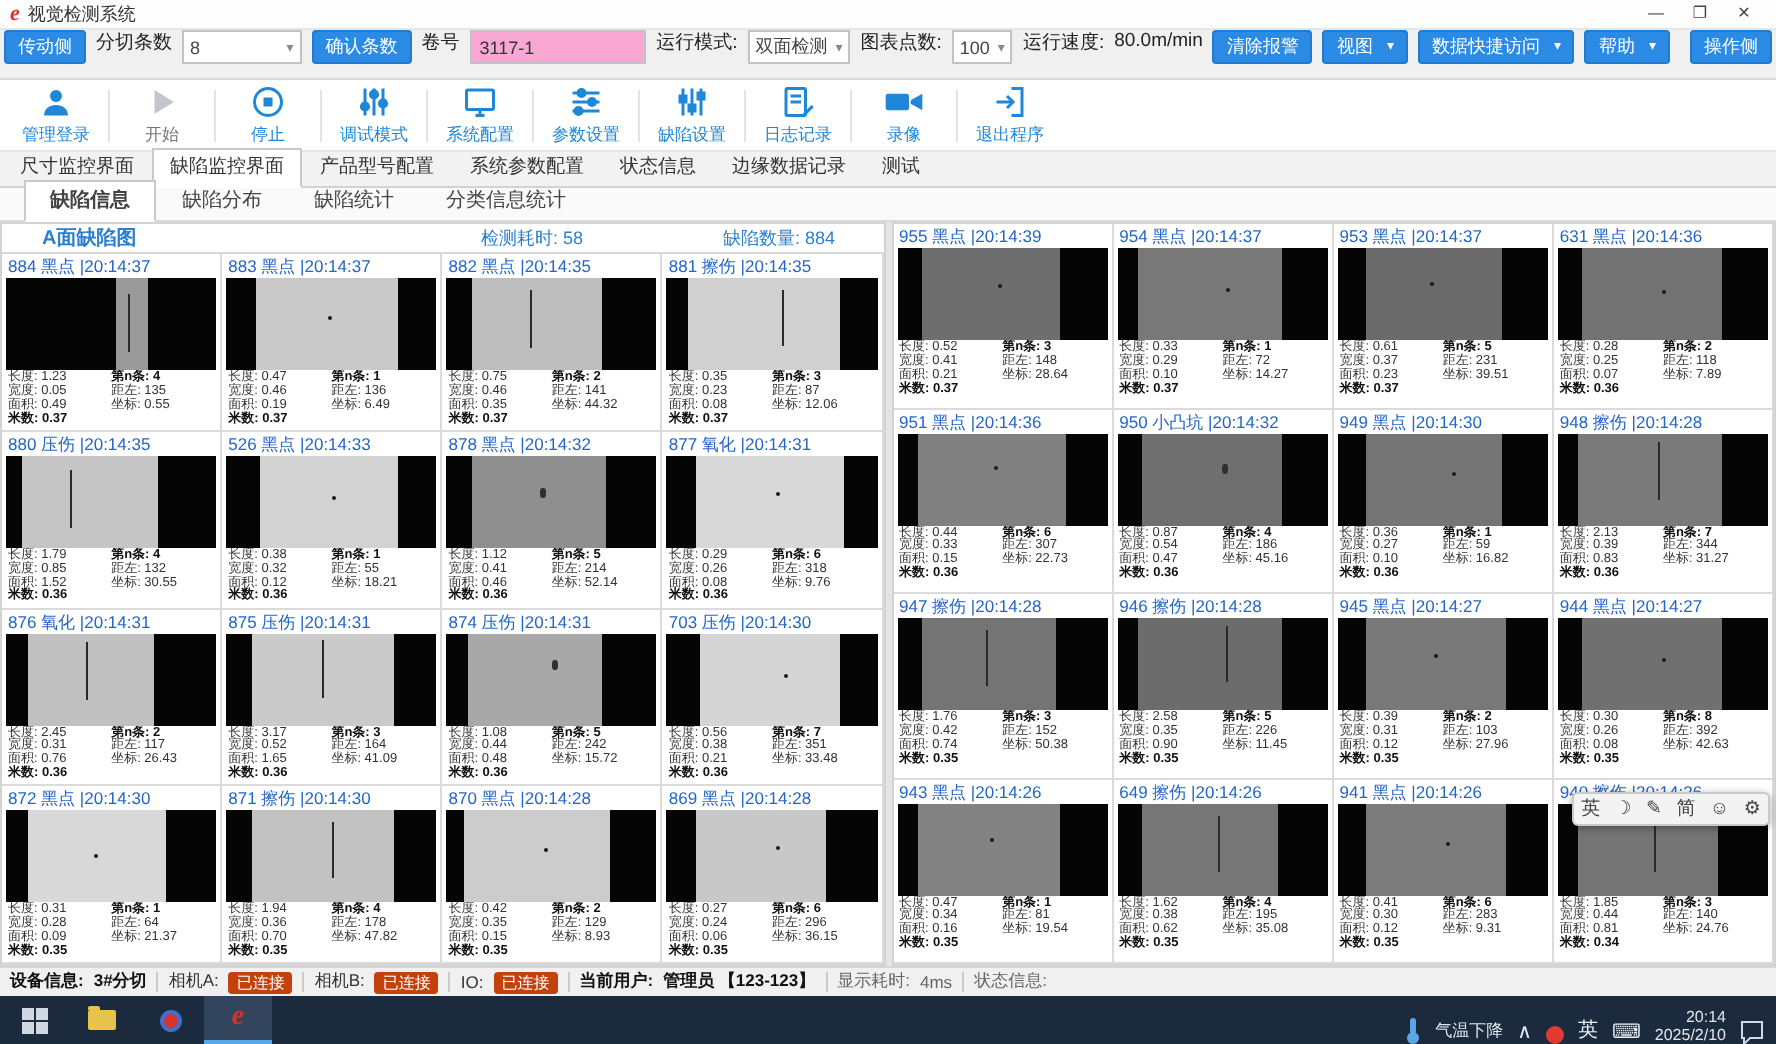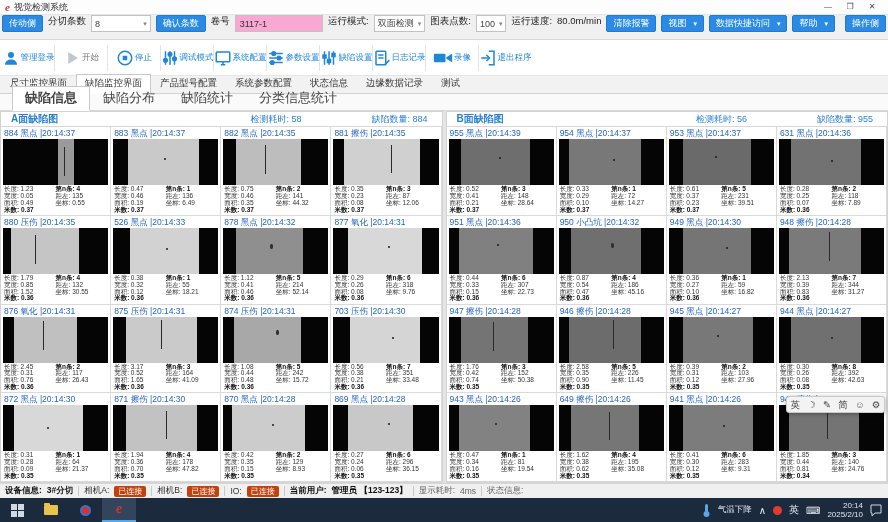--- a/index.html
+++ b/index.html
@@ -19,38 +19,38 @@
   .lbl{font-size:9.5px;color:#222}
   .lbl.b{font-weight:normal}
   .select{background:#fff;border:1px solid #c2c2c2;font-size:9px;height:17px;padding:0 3px;display:inline-flex;align-items:center;justify-content:space-between;color:#444}
   .caret{color:#888;font-size:7px;margin-left:4px}
   .caret.w{color:#fff}
   .input{background:#f9a8d4;border:1px solid #c2c2c2;height:17px;padding:0 4px;font-size:9px;color:#333;display:inline-flex;align-items:center}
   .spacer{flex:1}
 
   
   .actionbar{height:36px;background:#fff;display:flex;align-items:center;border-bottom:1px solid #e6e6e6;flex:0 0 auto;padding-left:2px}
-  .action{width:52px;display:flex;align-items:center;justify-content:center;gap:1px;height:34px}
+  .action{width:52px;display:flex;flex-direction:column;align-items:center;justify-content:center;gap:1px;height:34px}
   .action .ic{height:19px;display:flex;align-items:center;justify-content:center}
   .action .al{font-size:8.5px;color:#1e87d8;white-space:nowrap}
   .action.disabled .al{color:#777}
   .asep{width:1px;height:26px;background:#e4e4e4}
 
   
   .tabs{display:flex;background:#f2f2f2;height:18px;align-items:flex-end;border-bottom:1px solid #d2d2d2;flex:0 0 auto;padding-left:1px}
   .tab{font-size:9.5px;padding:2px 8px 3px;border:1px solid transparent;color:#333;position:relative;top:1px}
   .tab.active{background:#fff;border:1px solid #c9c9c9;border-bottom-color:#fff}
   .subtabs{display:flex;background:#fafafa;height:17px;align-items:flex-end;border-bottom:1px solid #d8d8d8;flex:0 0 auto;padding-left:12px}
-  .subtab{font-size:13px;padding:2px 12px 3px;border:1px solid transparent;color:#444;position:relative;top:1px}
+  .subtab{font-size:10px;padding:2px 12px 3px;border:1px solid transparent;color:#444;position:relative;top:1px}
   .subtab.active{background:#fff;border:1px solid #c9c9c9;border-bottom-color:#fff;font-weight:bold}
 
   
   .content{flex:1;display:flex;gap:3px;background:#e4e4e4;min-height:0}
   .panel{flex:1;background:#fff;display:flex;flex-direction:column;border:1px solid #d3d3d3;min-width:0}
-  .panel-head{height:15px;display:flex;align-items:center;padding:0 10px;border-bottom:1px solid #d8d8d8;color:#2a7fd0;flex:0 0 auto}
+  .panel-head{height:15px;display:flex;align-items:center;padding:0 20px;border-bottom:1px solid #d8d8d8;color:#2a7fd0;flex:0 0 auto}
   .panel-title{font-size:10px;font-weight:bold;color:#2a7fd0}
   .ph-mid{margin-left:auto;font-size:9px;margin-right:70px}
   .ph-right{font-size:9px;margin-right:4px}
   .grid{flex:1;display:grid;grid-template-columns:repeat(4,1fr);grid-template-rows:repeat(4,1fr);min-height:0}
   .cell{border-right:1px solid #dadada;border-bottom:1px solid #dadada;display:flex;flex-direction:column;overflow:hidden;background:#fff}
   .cell-head{font-size:8.5px;color:#2465c8;padding:1px 3px 0;white-space:nowrap;flex:0 0 11px;line-height:10px}
   .cell-img{height:46px;margin:1px 2px 0;background:#050505;position:relative;overflow:hidden;flex:0 0 46px}
   .band{position:absolute;top:0;bottom:0}
   .mark{position:absolute}
   .mark.dot{width:2px;height:2px;background:#1b1b1b;border-radius:50%}
@@ -66,21 +66,21 @@
   .badge-green{background:#c2410c;color:#fff;padding:0 4px;border-radius:2px;font-size:8px;line-height:11px}
   .vsep{width:1px;height:10px;background:#c9c9c9}
   .sb-dim{color:#666}
 
   
   .taskbar{height:24px;background:#1c2a3d;display:flex;align-items:stretch;color:#dfe6ee;flex:0 0 auto}
   .tb-left{display:flex;align-items:stretch}
   .tb-ic{width:34px;display:flex;align-items:center;justify-content:center}
   .tb-app-active{width:34px;display:flex;align-items:center;justify-content:center;background:#33455c;border-bottom:2px solid #57a8e8}
   .tb-e{color:#d8322b;font-weight:bold;font-style:italic;font-size:14px;font-family:"Liberation Serif",serif}
-  .tb-right{margin-left:auto;display:flex;align-items:center;gap:7px;padding-right:6px;font-size:8.5px}
+  .tb-right{margin-left:auto;display:flex;align-items:flex-end;gap:7px;padding-right:6px;font-size:8.5px}
   .folder{width:14px;height:10px;background:#e8c24a;border-radius:1px;position:relative}
   .folder:before{content:"";position:absolute;top:-2px;left:0;width:6px;height:2px;background:#e8c24a;border-radius:1px 1px 0 0}
   .redball{width:11px;height:11px;border-radius:50%;background:#d8322b;border:2px solid #3e6fd0}
   .redbadge{width:9px;height:9px;border-radius:50%;background:#e03b2f}
   .dt{display:flex;flex-direction:column;align-items:flex-end;font-size:8px;line-height:9px}
   .tb-glyph{font-size:10px;color:#e8eef5}
 
   
   .ime{position:absolute;left:786px;top:396px;width:99px;height:17px;background:#f3f3f3;border:1px solid #c9c9c9;border-radius:3px;display:flex;align-items:center;justify-content:space-around;font-size:9.5px;color:#444;box-shadow:0 1px 4px rgba(0,0,0,.35);z-index:5}
   .ime span{line-height:15px}
@@ -595,25 +595,20 @@
             <div class="ci-col">
               <div><b>第n条: 6</b></div>
               <div>距左: 296</div>
               <div>坐标: 36.15</div>
             </div>
           </div>
         </div>
       </div>
     </div>
     <div class="panel">
-      <div class="panel-head">
-        <span class="panel-title">B面缺陷图</span>
-        <span class="ph-mid">检测耗时: 56</span>
-        <span class="ph-right">缺陷数量: 955</span>
-      </div>
       <div class="grid">
         <div class="cell">
           <div class="cell-head">955 黑点 |20:14:39</div>
           <div class="cell-img">
             <div class="band" style="left: 12%; width: 66%; background: rgb(110, 110, 110);"></div>
             <div class="mark dot" style="left: 48%; top: 40%;"></div>
           </div>
           <div class="cell-info ci">
             <div class="ci-col">
               <div>长度: 0.52</div>

